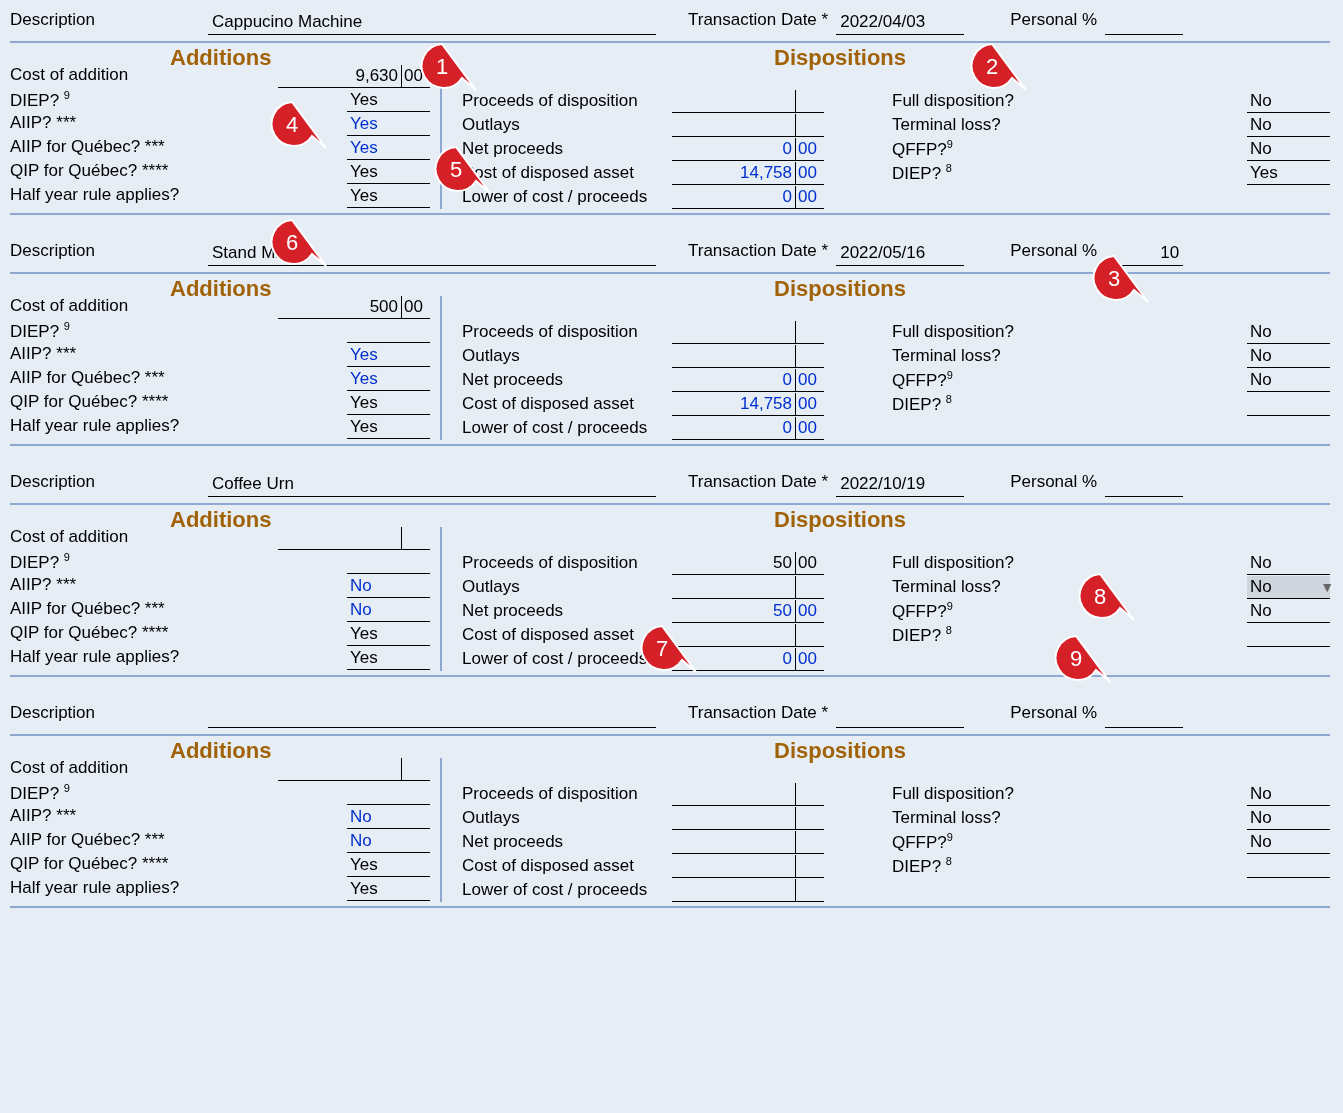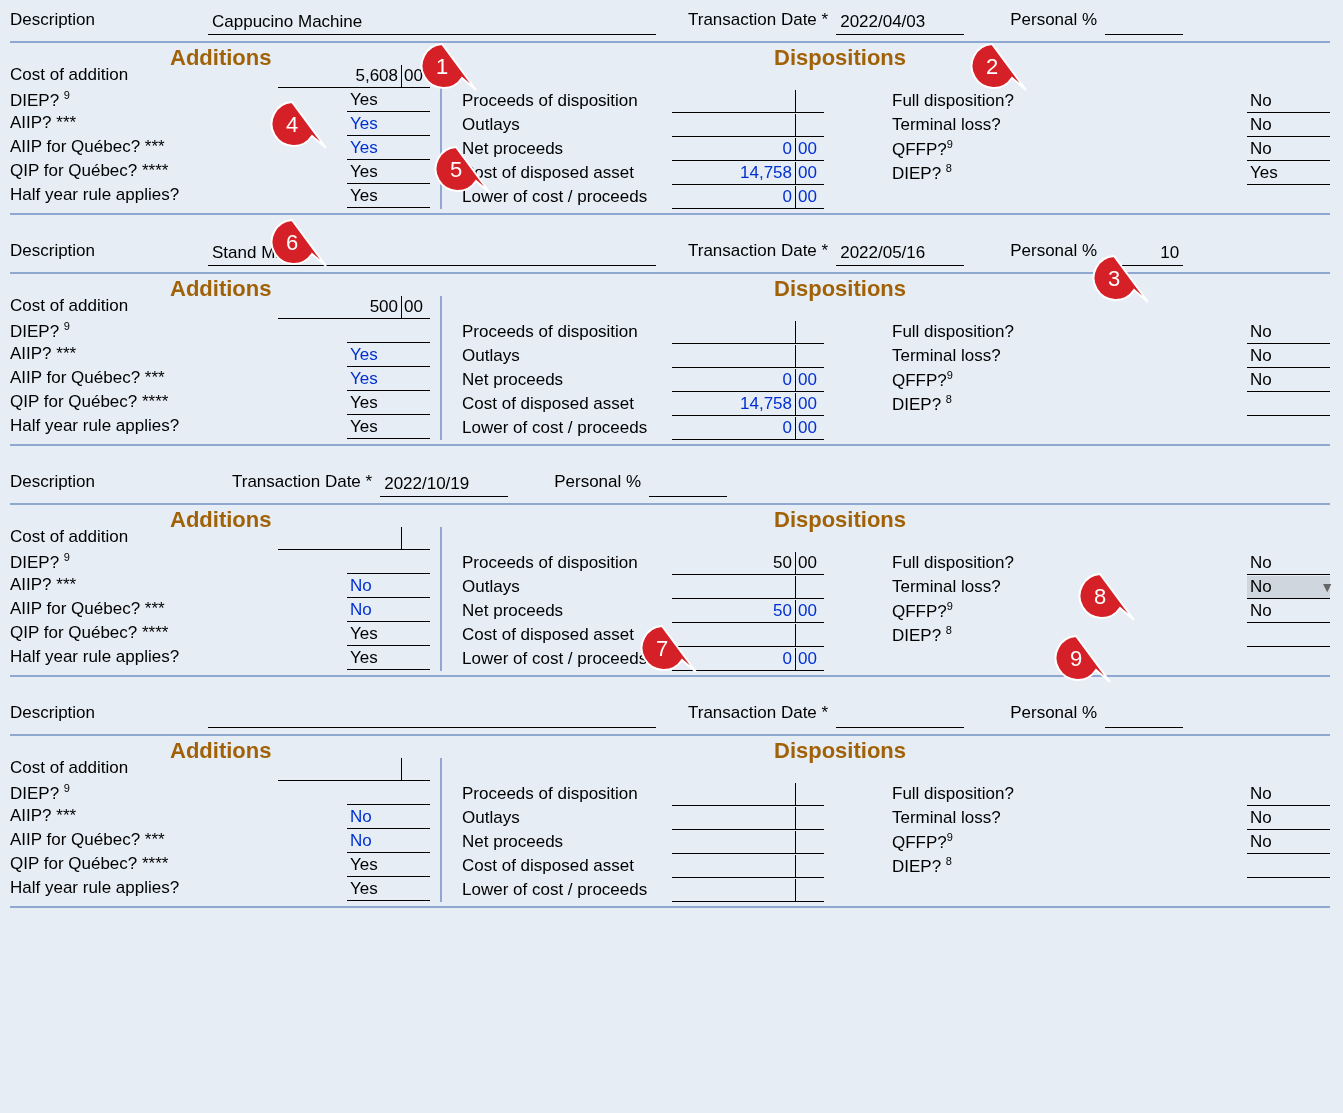--- a/index.html
+++ b/index.html
@@ -56,21 +56,21 @@
     <div class="sep"></div>
     <div class="sub-hdrs">
       <span class="sub-add">Additions</span>
       <span class="sub-disp">Dispositions</span>
     </div>
     <div class="cols">
       <div class="col-add">
         <div class="row">
           <span class="lbl">Cost of addition</span>
           <div class="amt-box">
-            <span class="amt-d">5,608</span>
+            <span class="amt-d">9,630</span>
             <span class="amt-c">00</span>
           </div>
         </div>
         <div class="row">
           <span class="lbl">DIEP? <span class="sup">9</span></span>
           <div class="yn">Yes</div>
         </div>
         <div class="row">
           <span class="lbl">AIIP? ***</span>
           <div class="yn blue">Yes</div>
@@ -260,20 +260,21 @@
             <span class="lbl" style="flex:1">DIEP? <span class="sup">8</span></span>
             <div class="yn"></div>
           </div>
         </div>
       </div>
     </div>
     <div class="sep"></div>
     <div style="height:18px"></div>
     <div class="hdr-row">
       <span class="lbl lbl-desc">Description</span>
+      <input class="field f-desc" value="Coffee Urn" style="">
       <div style="width:16px"></div>
       <span class="lbl">Transaction Date *</span>
       <input class="field f-date" value="2022/10/19" style="">
       <div style="width:30px"></div>
       <span class="lbl">Personal %</span>
       <input class="field f-pct" value="" style="">
     </div>
     <div class="sep"></div>
     <div class="sub-hdrs">
       <span class="sub-add">Additions</span>

